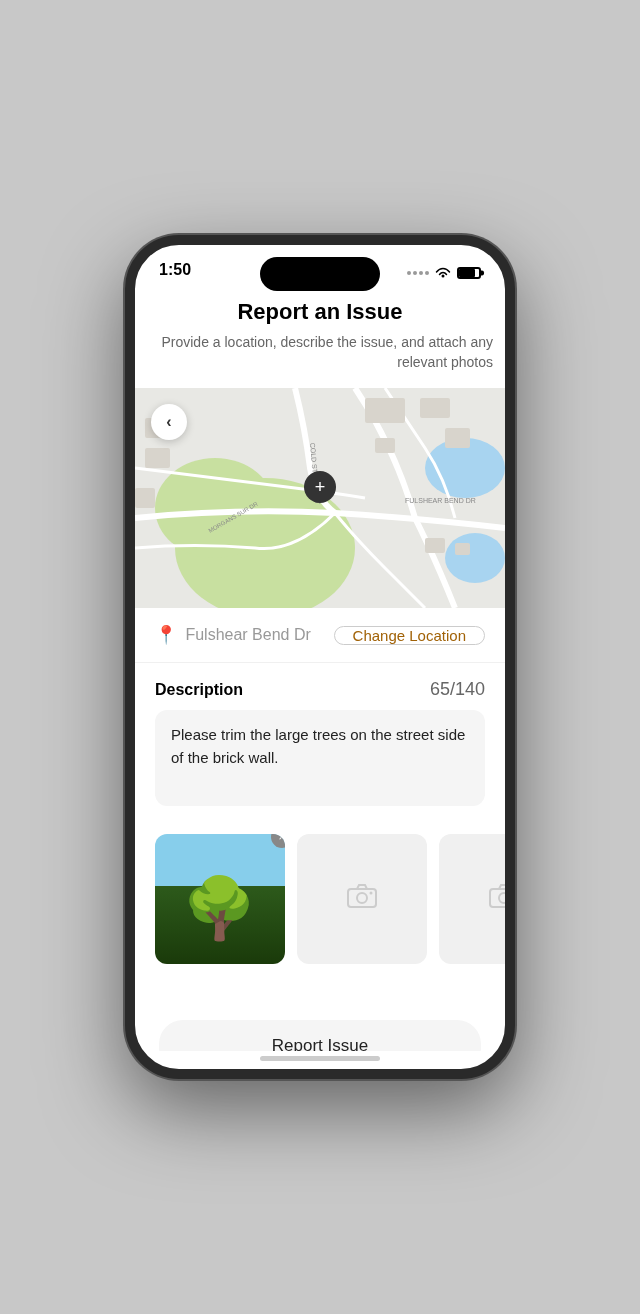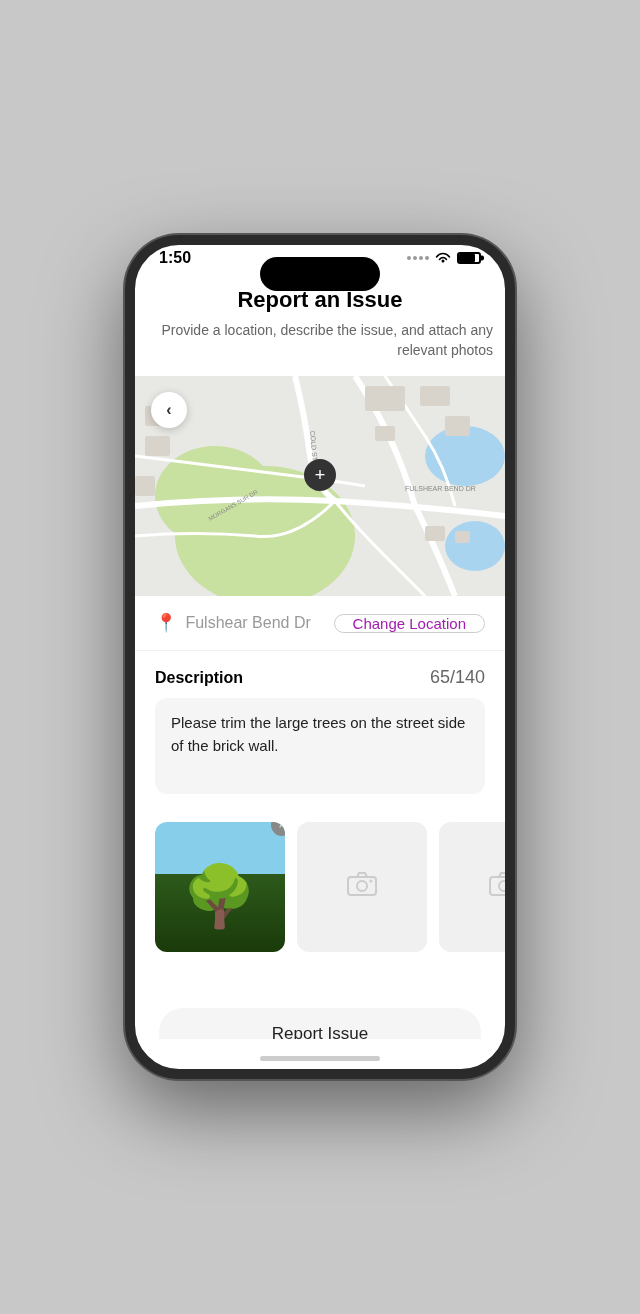--- a/index.html
+++ b/index.html
@@ -34,22 +34,22 @@
       height: 34px;
       background: #000;
       border-radius: 20px;
       z-index: 100;
     }
 
     
     .status-bar {
       display: flex;
       justify-content: space-between;
-      align-items: center;
-      padding: 4px 24px 8px;
+      align-items: flex-end;
+      padding: 16px 24px 8px;
       position: relative;
       z-index: 50;
     }
 
     .status-time {
       font-size: 16px;
       font-weight: 600;
       color: #000;
     }
 
@@ -209,21 +209,21 @@
       color: #999;
     }
 
     .change-location-btn {
       background: #fff;
       border: 1.5px solid #ccc;
       border-radius: 24px;
       padding: 0 18px;
       font-size: 15px;
       font-weight: 500;
-      color: #a21caf;
+      color: #a16207;
       cursor: pointer;
     }
 
     
     .description-section {
       padding: 16px 20px 8px;
     }
 
     .description-header {
       display: flex;

